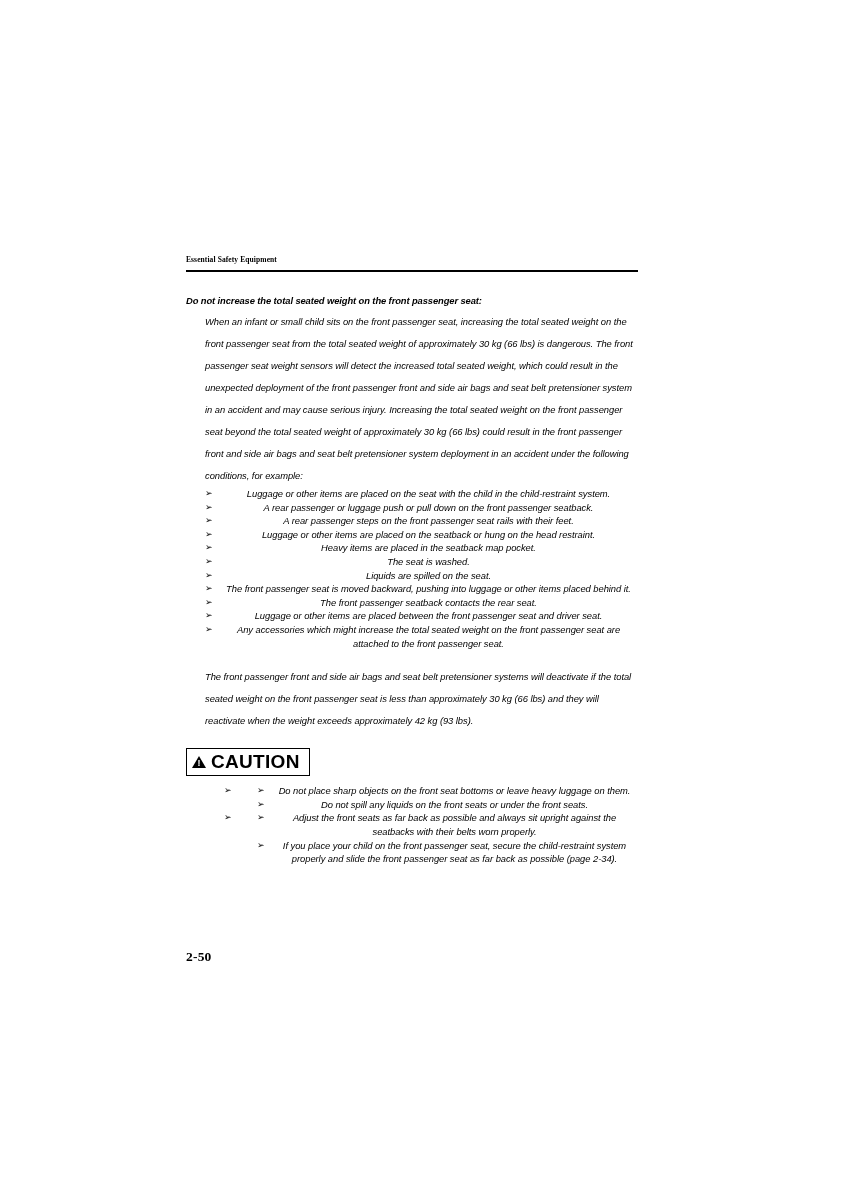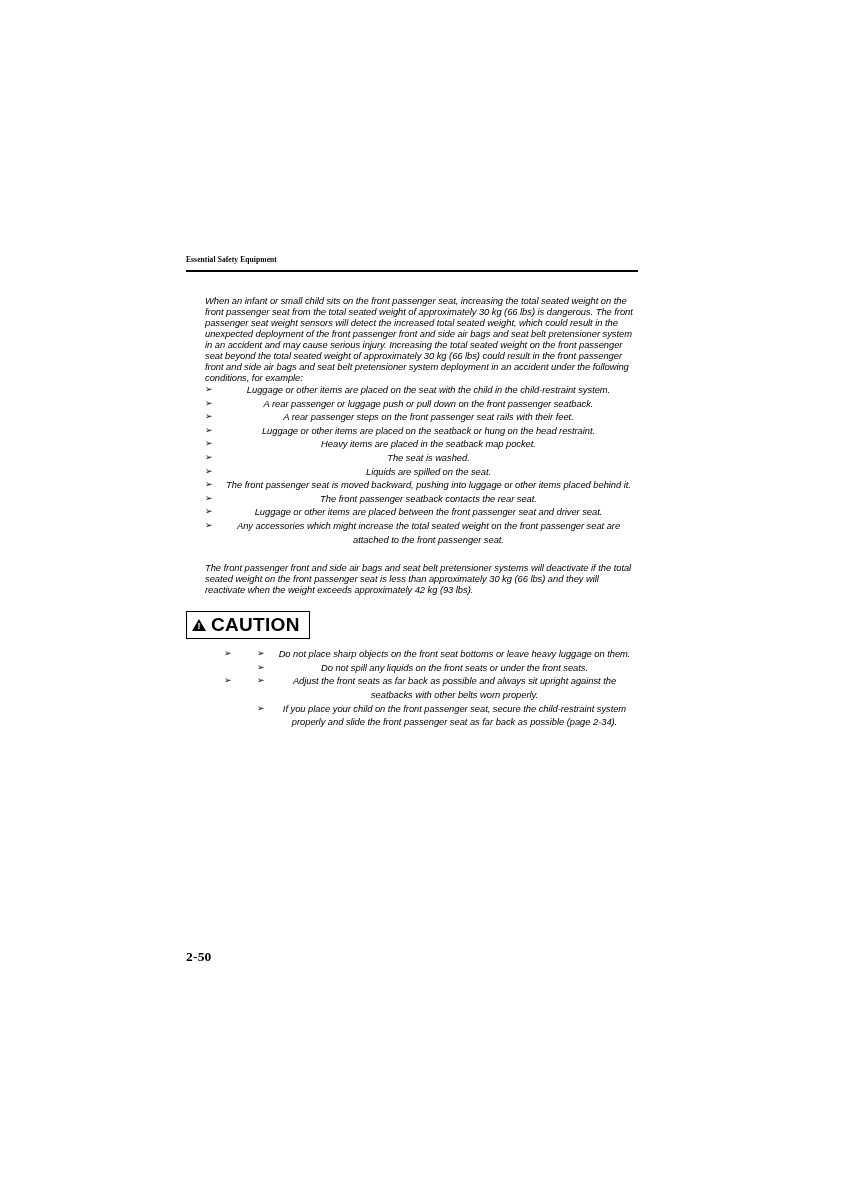--- a/index.html
+++ b/index.html
@@ -51,21 +51,21 @@
     font-weight: bold;
     font-style: italic;
     font-size: 9.4px;
     margin-bottom: 5px;
     letter-spacing: -0.1px;
   }
   .body-block {
     font-family: "Liberation Sans", sans-serif;
     font-style: italic;
     font-size: 9.4px;
-    line-height: 11px;
+    line-height: 22px;
     margin-left: 19px;
     width: 433px;
     text-align: left;
     letter-spacing: -0.05px;
   }
   ul.arrow-list {
     list-style: none;
     margin: 0;
     padding: 0;
     margin-left: 19px;
@@ -151,20 +151,21 @@
 </head>
 <body>
 
 <div class="page">
 
   <div class="content">
 
     <div class="breadcrumb">Essential Safety Equipment</div>
     <div class="title-rule"></div>
 
+    <div class="section-heading">Do not increase the total seated weight on the front passenger seat:</div>
 
     <div class="body-block">When an infant or small child sits on the front passenger seat, increasing the total seated weight on the front passenger seat from the total seated weight of approximately 30 kg (66 lbs) is dangerous. The front passenger seat weight sensors will detect the increased total seated weight, which could result in the unexpected deployment of the front passenger front and side air bags and seat belt pretensioner system in an accident and may cause serious injury. Increasing the total seated weight on the front passenger seat beyond the total seated weight of approximately 30 kg (66 lbs) could result in the front passenger front and side air bags and seat belt pretensioner system deployment in an accident under the following conditions, for example:</div>
 
     <ul class="arrow-list" id="conditions-list">
         <li>
           <span class="bullet">➢</span>
           <span class="li-text">Luggage or other items are placed on the seat with the child in the child-restraint system.</span>
         </li>
         <li>
           <span class="bullet">➢</span>
@@ -232,21 +233,21 @@
                 <span class="bullet">➢</span>
                 <span class="li-text">Do not spill any liquids on the front seats or under the front seats.</span>
               </li>
             </ul>
           </li>
           <li>
             <span class="bullet">➢</span>
             <ul class="sub">
               <li style="position: relative; padding-left: 14px; font-family: &quot;Liberation Sans&quot;, sans-serif; font-style: italic; font-size: 9.4px; line-height: 13.6px;">
                 <span class="bullet">➢</span>
-                <span class="li-text">Adjust the front seats as far back as possible and always sit upright against the seatbacks with other belts worn properly.</span>
+                <span class="li-text">Adjust the front seats as far back as possible and always sit upright against the seatbacks with their belts worn properly.</span>
               </li>
               <li style="position: relative; padding-left: 14px; font-family: &quot;Liberation Sans&quot;, sans-serif; font-style: italic; font-size: 9.4px; line-height: 13.6px;">
                 <span class="bullet">➢</span>
                 <span class="li-text">If you place your child on the front passenger seat, secure the child-restraint system properly and slide the front passenger seat as far back as possible (page 2-34).</span>
               </li>
             </ul>
           </li>
         </ul>
       </div>
 

